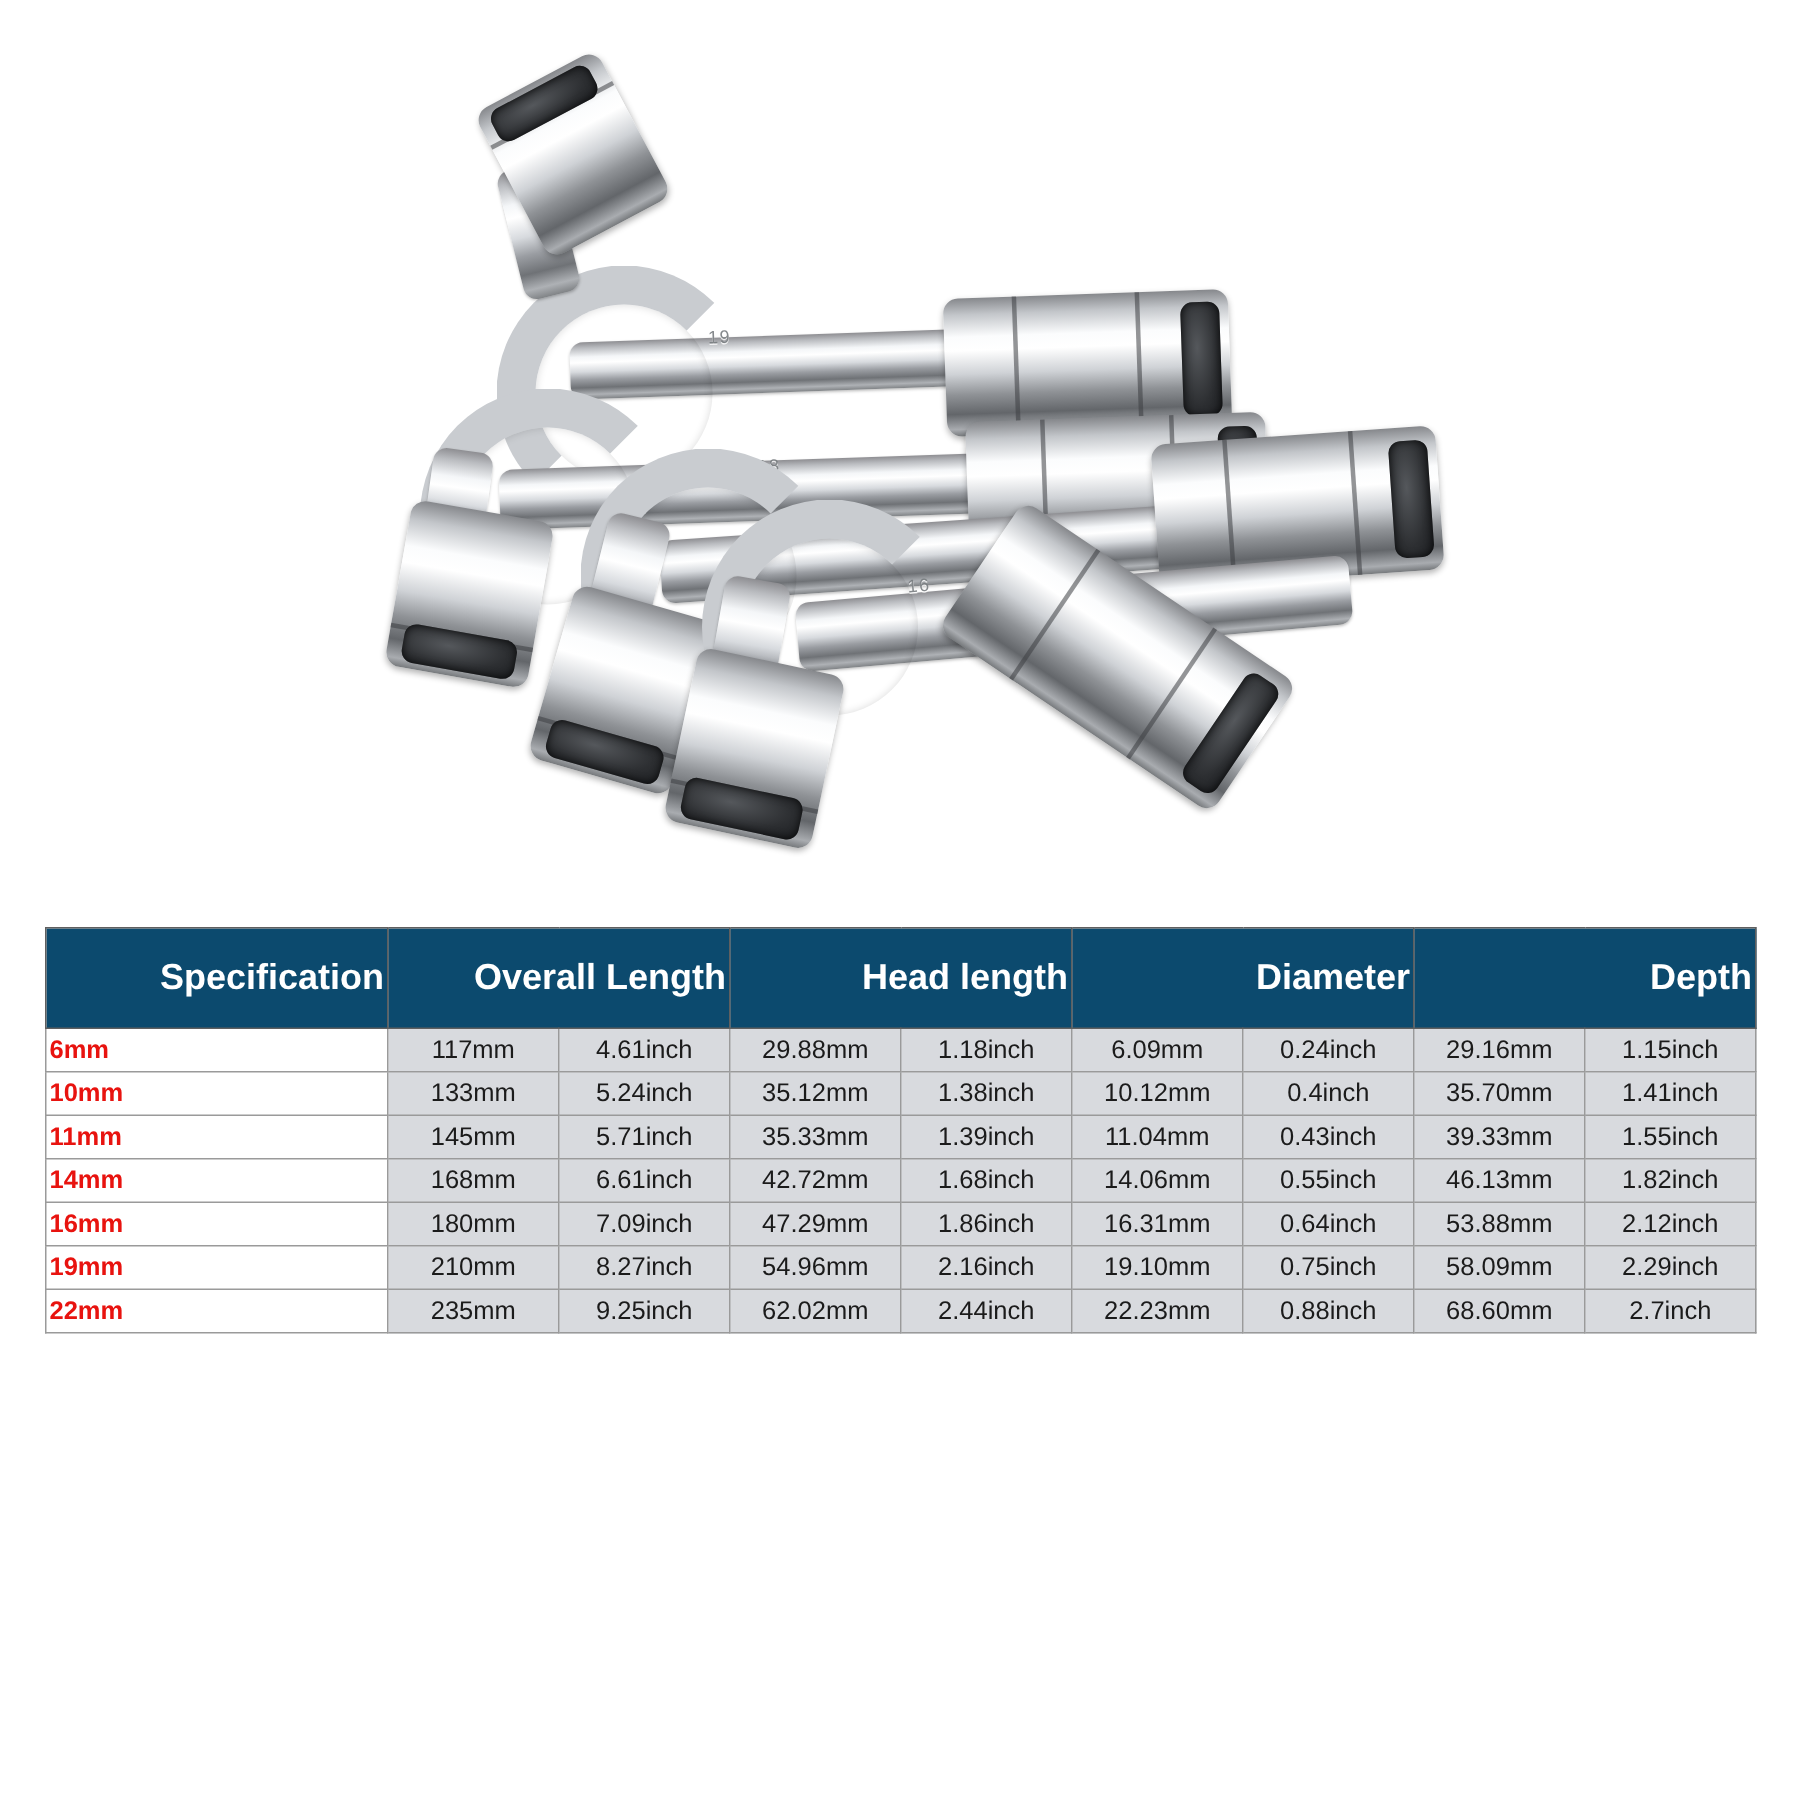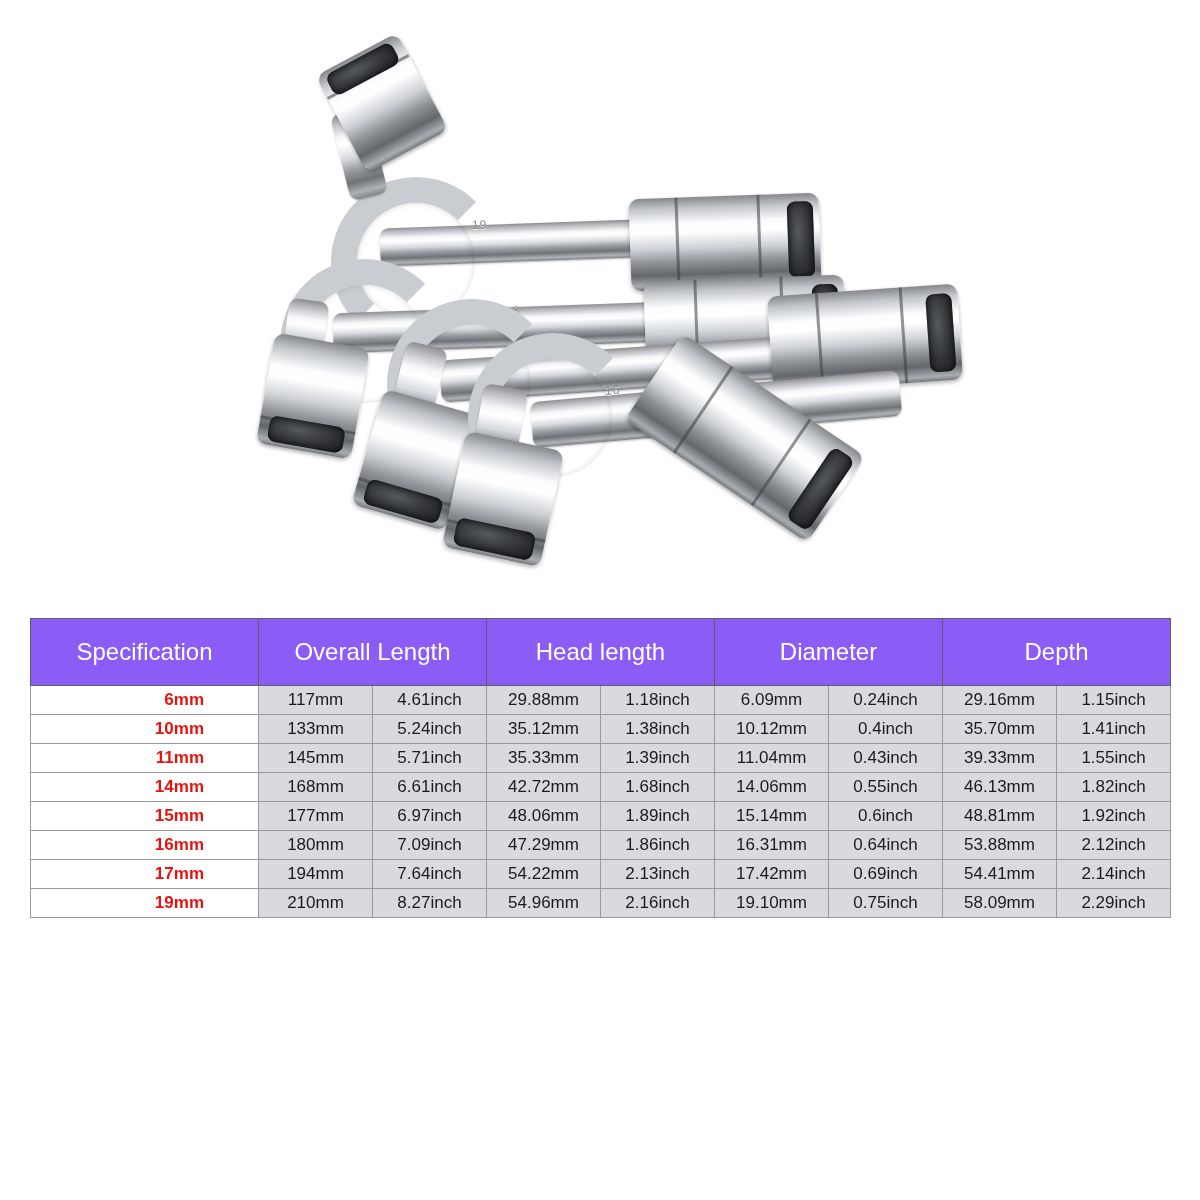--- a/index.html
+++ b/index.html
@@ -107,38 +107,39 @@
   }
   table.spec th, table.spec td {
     border: 1px solid #9a9a9a;
     text-align: center;
     font-size: 17px;
     color: #1b1b1b;
     padding: 4px 2px;
     white-space: nowrap;
   }
   table.spec thead th {
-    background: #8b5cf6;
+    background: #0c4a6e;
     color: #ffffff;
     font-size: 24px;
-    font-weight: normal;
+    font-weight: bold;
     height: 58px;
     border: 1px solid #5f5f5f;
+    text-align: right;
   }
   table.spec tbody tr {
     height: 29px;
   }
   table.spec tbody td {
     background: #d8dade;
   }
   table.spec tbody td.spec-cell {
     background: #ffffff;
     color: #e8130f;
     font-weight: bold;
-    text-align: right;
+    text-align: left;
     padding-right: 54px;
   }
   .col-spec { width: 228px; }
   .col-half { width: 114px; }
 </style>
 </head>
 <body>
 
 <div class="page">
 
@@ -284,60 +285,49 @@
             <td>168mm</td>
             <td>6.61inch</td>
             <td>42.72mm</td>
             <td>1.68inch</td>
             <td>14.06mm</td>
             <td>0.55inch</td>
             <td>46.13mm</td>
             <td>1.82inch</td>
           </tr>
           <tr>
-            <td class="spec-cell">15mm</td>
-            <td>177mm</td>
-            <td>6.97inch</td>
-            <td>48.06mm</td>
-            <td>1.89inch</td>
-            <td>15.14mm</td>
-            <td>0.6inch</td>
-            <td>48.81mm</td>
-            <td>1.92inch</td>
-          </tr>
-          <tr>
             <td class="spec-cell">16mm</td>
             <td>180mm</td>
             <td>7.09inch</td>
             <td>47.29mm</td>
             <td>1.86inch</td>
             <td>16.31mm</td>
             <td>0.64inch</td>
             <td>53.88mm</td>
             <td>2.12inch</td>
           </tr>
           <tr>
-            <td class="spec-cell">17mm</td>
-            <td>194mm</td>
-            <td>7.64inch</td>
-            <td>54.22mm</td>
-            <td>2.13inch</td>
-            <td>17.42mm</td>
-            <td>0.69inch</td>
-            <td>54.41mm</td>
-            <td>2.14inch</td>
-          </tr>
-          <tr>
             <td class="spec-cell">19mm</td>
             <td>210mm</td>
             <td>8.27inch</td>
             <td>54.96mm</td>
             <td>2.16inch</td>
             <td>19.10mm</td>
             <td>0.75inch</td>
             <td>58.09mm</td>
             <td>2.29inch</td>
           </tr>
+          <tr>
+            <td class="spec-cell">22mm</td>
+            <td>235mm</td>
+            <td>9.25inch</td>
+            <td>62.02mm</td>
+            <td>2.44inch</td>
+            <td>22.23mm</td>
+            <td>0.88inch</td>
+            <td>68.60mm</td>
+            <td>2.7inch</td>
+          </tr>
         </tbody>
     </table>
   </div>
 
 </div>
 
 </body></html>

